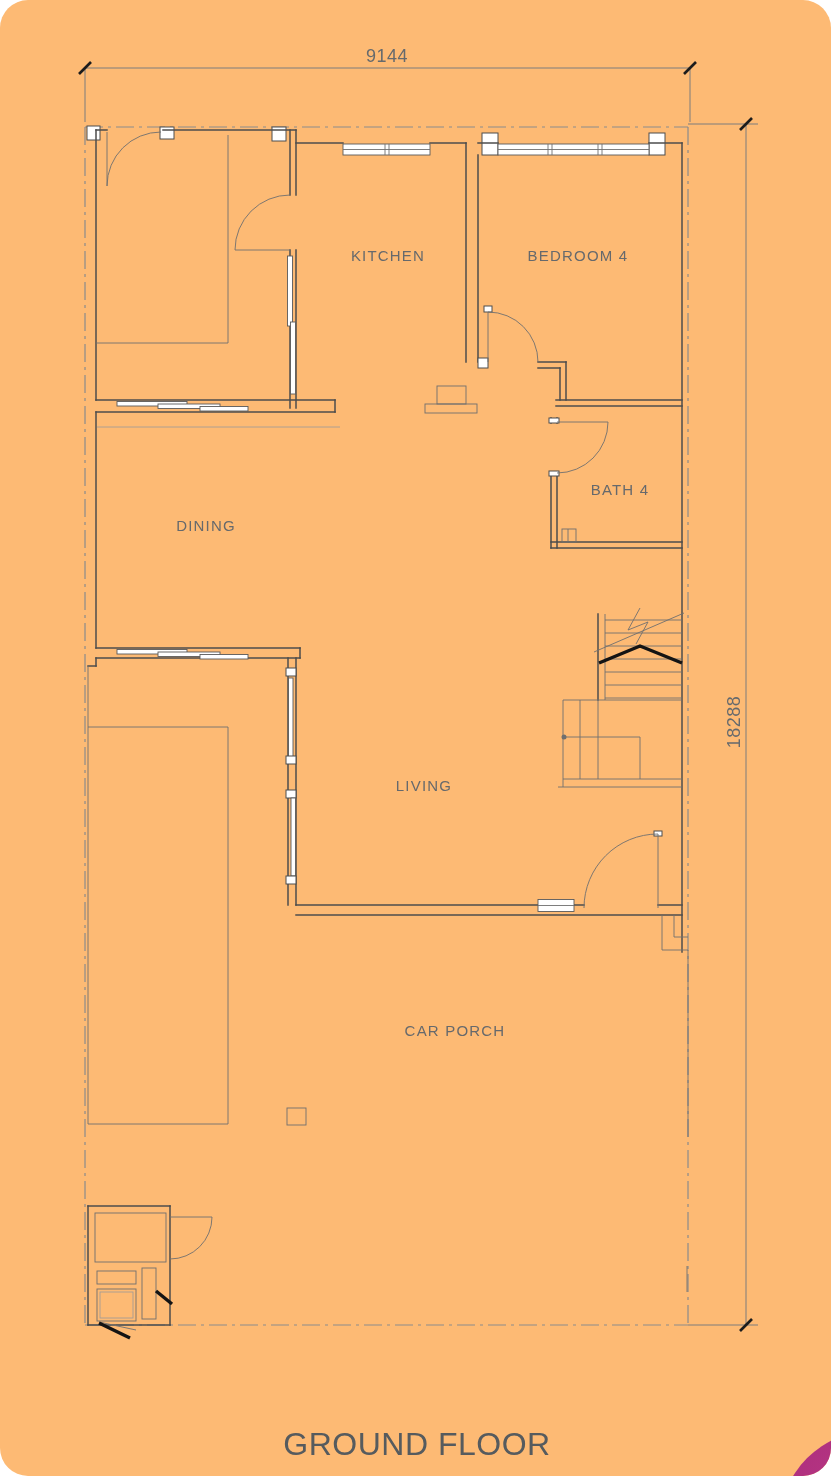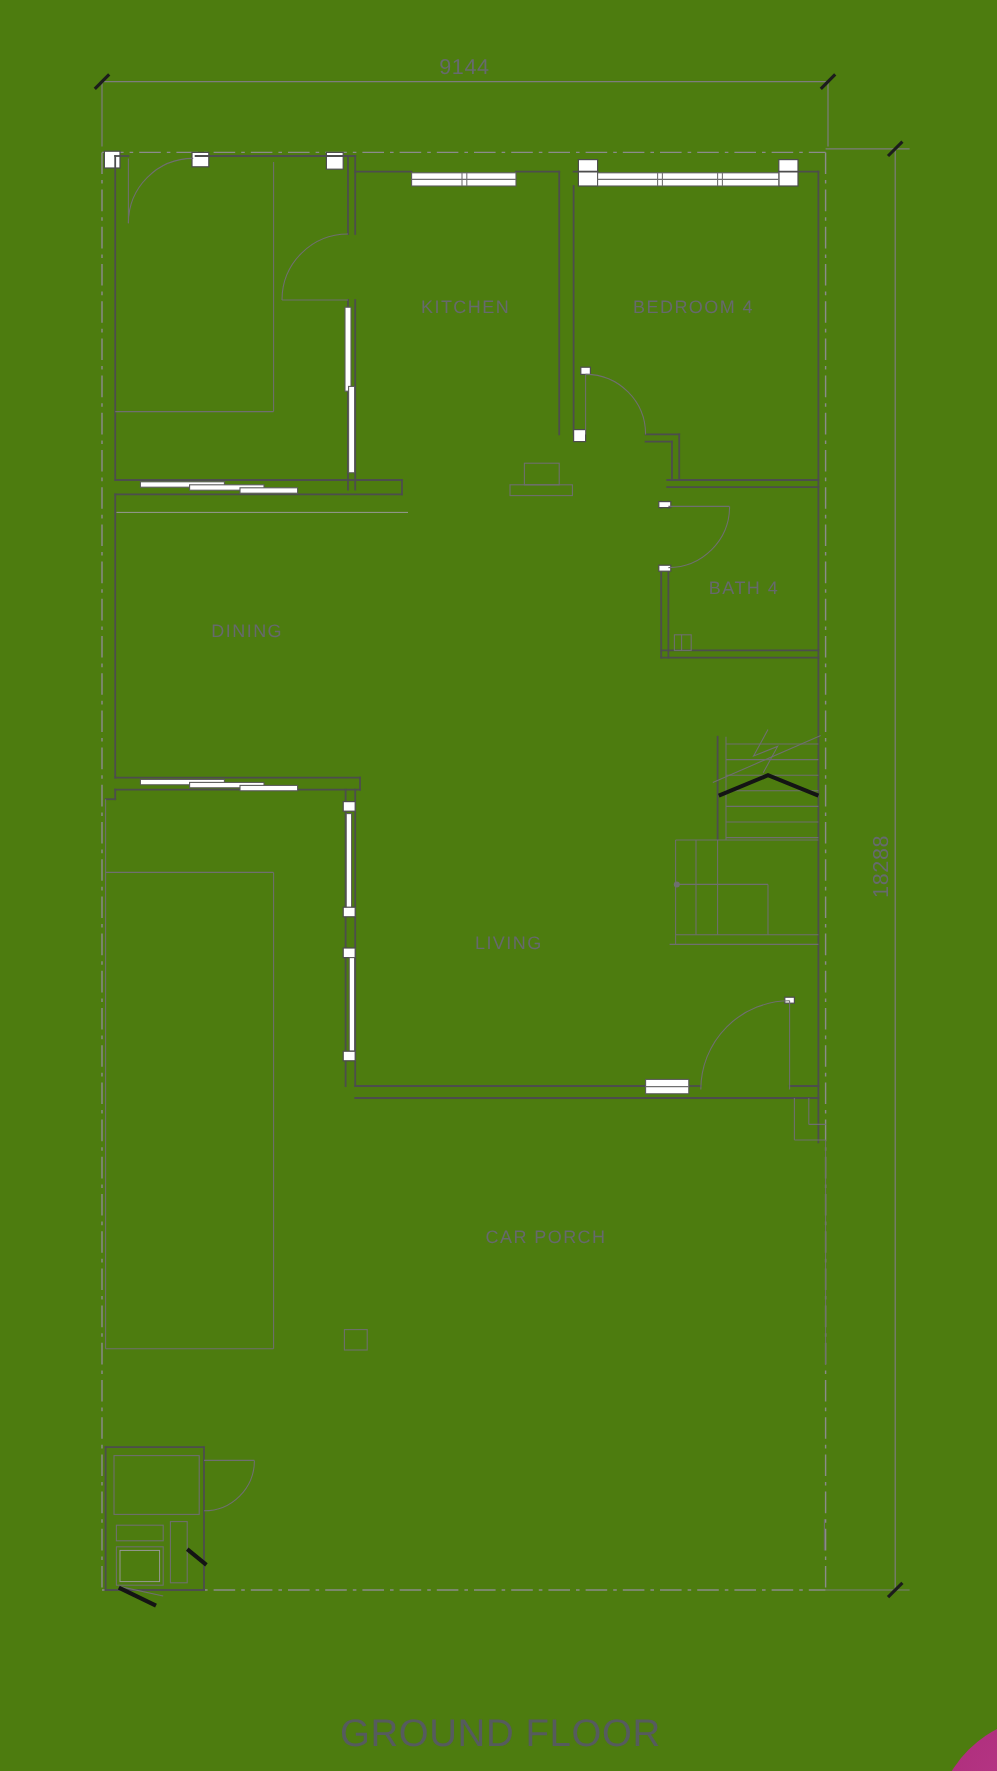--- a/index.html
+++ b/index.html
@@ -1,17 +1,17 @@
 <!DOCTYPE html>
 <html><head>
 <meta charset="utf-8">
 <style>
   html,body{margin:0;padding:0;background:#ffffff;}
-  .page{position:relative;width:831px;height:1476px;background:#4d7c0f;overflow:hidden;
-        font-family:"Liberation Sans", sans-serif;}
+  .page{position:relative;width:831px;height:1476px;background:#fdba74;overflow:hidden;
+        font-family:"Liberation Sans", sans-serif;border-radius:28px;}
   svg{position:absolute;left:0;top:0;}
   
   .wall{stroke:#4d4d4d;stroke-width:1.5;fill:none;stroke-linecap:square;}
   .thin{stroke:#6f6f6f;stroke-width:0.9;fill:none;}
   .lite{stroke:#9a9a9a;stroke-width:0.8;fill:none;}
   .boundary{stroke:#8b8b8b;stroke-width:1.2;fill:none;stroke-dasharray:18 5 3 5;}
   .dim{stroke:#7d7d7d;stroke-width:1;fill:none;}
   .tick{stroke:#1c1c1c;stroke-width:2.6;}
   .bold{stroke:#141414;stroke-width:3.4;fill:none;}
   .win{stroke:#5a5a5a;stroke-width:0.9;fill:#ffffff;}

